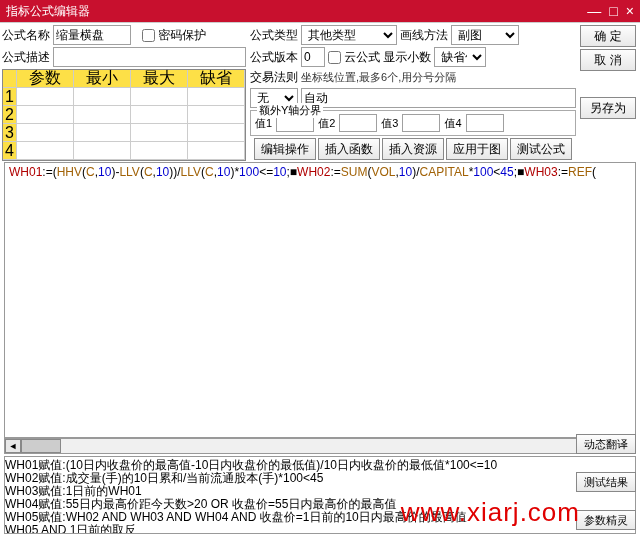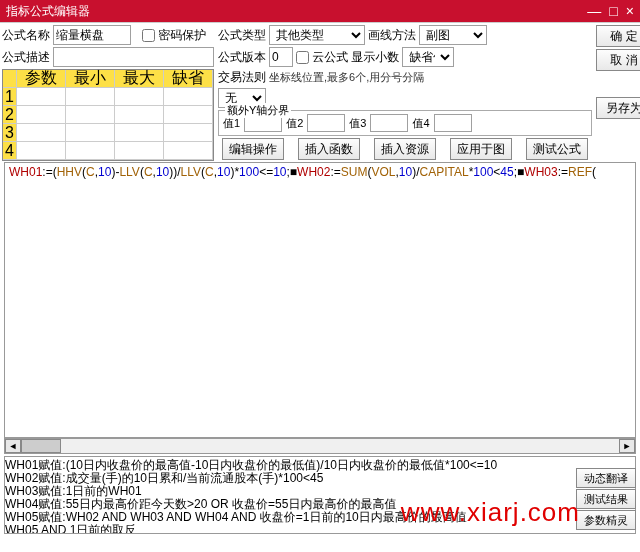--- a/index.html
+++ b/index.html
@@ -23,33 +23,33 @@
 .paramgrid div{border-right:1px solid #ccc;border-bottom:1px solid #ccc;height:18px;display:flex;align-items:center;justify-content:center;padding:0 1px}
 .paramgrid .hd{background:#fde047;font-size:16px}
 .paramgrid input{width:100%;height:100%;border:none;outline:none}
 .fieldrow{display:flex;align-items:center;gap:3px;margin-bottom:2px}
 .fieldrow .lbl{min-width:48px}
 .groupbox{border:1px solid #aaa;padding:3px 4px;margin-top:2px;position:relative}
 .groupbox .gtitle{position:absolute;top:-8px;left:6px;background:#fff;padding:0 2px;font-size:11px}
 .valrow{display:flex;gap:4px;align-items:center}
 .valrow .lbl{font-size:11px}
 .valrow input{width:38px;height:18px}
-.toolbar{display:flex;gap:14px;padding:2px 4px;justify-content:flex-end}
+.toolbar{display:flex;gap:2px;padding:2px 4px;justify-content:flex-end}
 .codearea{border:1px solid #999;margin:0 4px;height:276px;padding:2px 4px;font-family:Consolas,monospace;font-size:12px;overflow:auto;white-space:nowrap;background:#fff}
 .codearea .fn{color:#a16207}
 .codearea .num{color:#0000d0}
 .codearea .op{color:#000}
 .codearea .id{color:#b00000}
 .codearea .sq{color:#000;font-weight:bold}
 .hscroll{height:16px;border:1px solid #999;margin:0 4px;background:#f0f0f0;display:flex;align-items:center}
 .hscroll .arrow{width:16px;height:14px;border:1px solid #888;background:#e8e8e8;display:flex;align-items:center;justify-content:center;font-size:9px}
 .hscroll .track{flex:1;height:14px;position:relative}
 .hscroll .thumb{position:absolute;left:0;top:0;width:40px;height:14px;background:#cdcdcd;border:1px solid #888}
 .output{border:1px solid #999;margin:2px 4px 0 4px;height:78px;padding:2px 0;font-size:11px;line-height:13px;overflow:hidden;background:#fff}
-.sidebtns{position:absolute;right:4px;bottom:4px;width:60px;display:flex;flex-direction:column;gap:1px}
+.sidebtns{position:absolute;right:4px;bottom:4px;width:60px;display:flex;flex-direction:column;gap:18px}
 .sidebtns .btn{min-width:58px;height:20px;font-size:11px}
 .watermark{position:absolute;right:60px;bottom:6px;font-size:26px;color:#e00000;font-weight:normal;font-family:Arial;letter-spacing:1px;pointer-events:none}
 </style>
 </head>
 <body>
 
 <div class="titlebar">
   <span>指标公式编辑器</span>
   <div class="wb">
     <span>—</span>
@@ -143,20 +143,21 @@
       <label><input type="checkbox" style=""> <span>云公式</span></label>
       <span class="lbl">显示小数</span>
       <select style="width:52px"><option>缺省位数</option></select>
     </div>
     <div class="fieldrow">
       <span class="lbl">交易法则</span>
       <span style="font-size:11px;color:#333">坐标线位置,最多6个,用分号分隔</span>
     </div>
     <div class="fieldrow">
       <select style="width:48px"><option>无</option></select>
+      <input type="text" style="flex: 1 1 0%;" value="自动">
     </div>
     <div class="groupbox">
       <span class="gtitle">额外Y轴分界</span>
       <div class="valrow">
         <span class="lbl">值1</span>
           <input type="text" style="">
         <span class="lbl">值2</span>
           <input type="text" style="">
         <span class="lbl">值3</span>
           <input type="text" style="">

